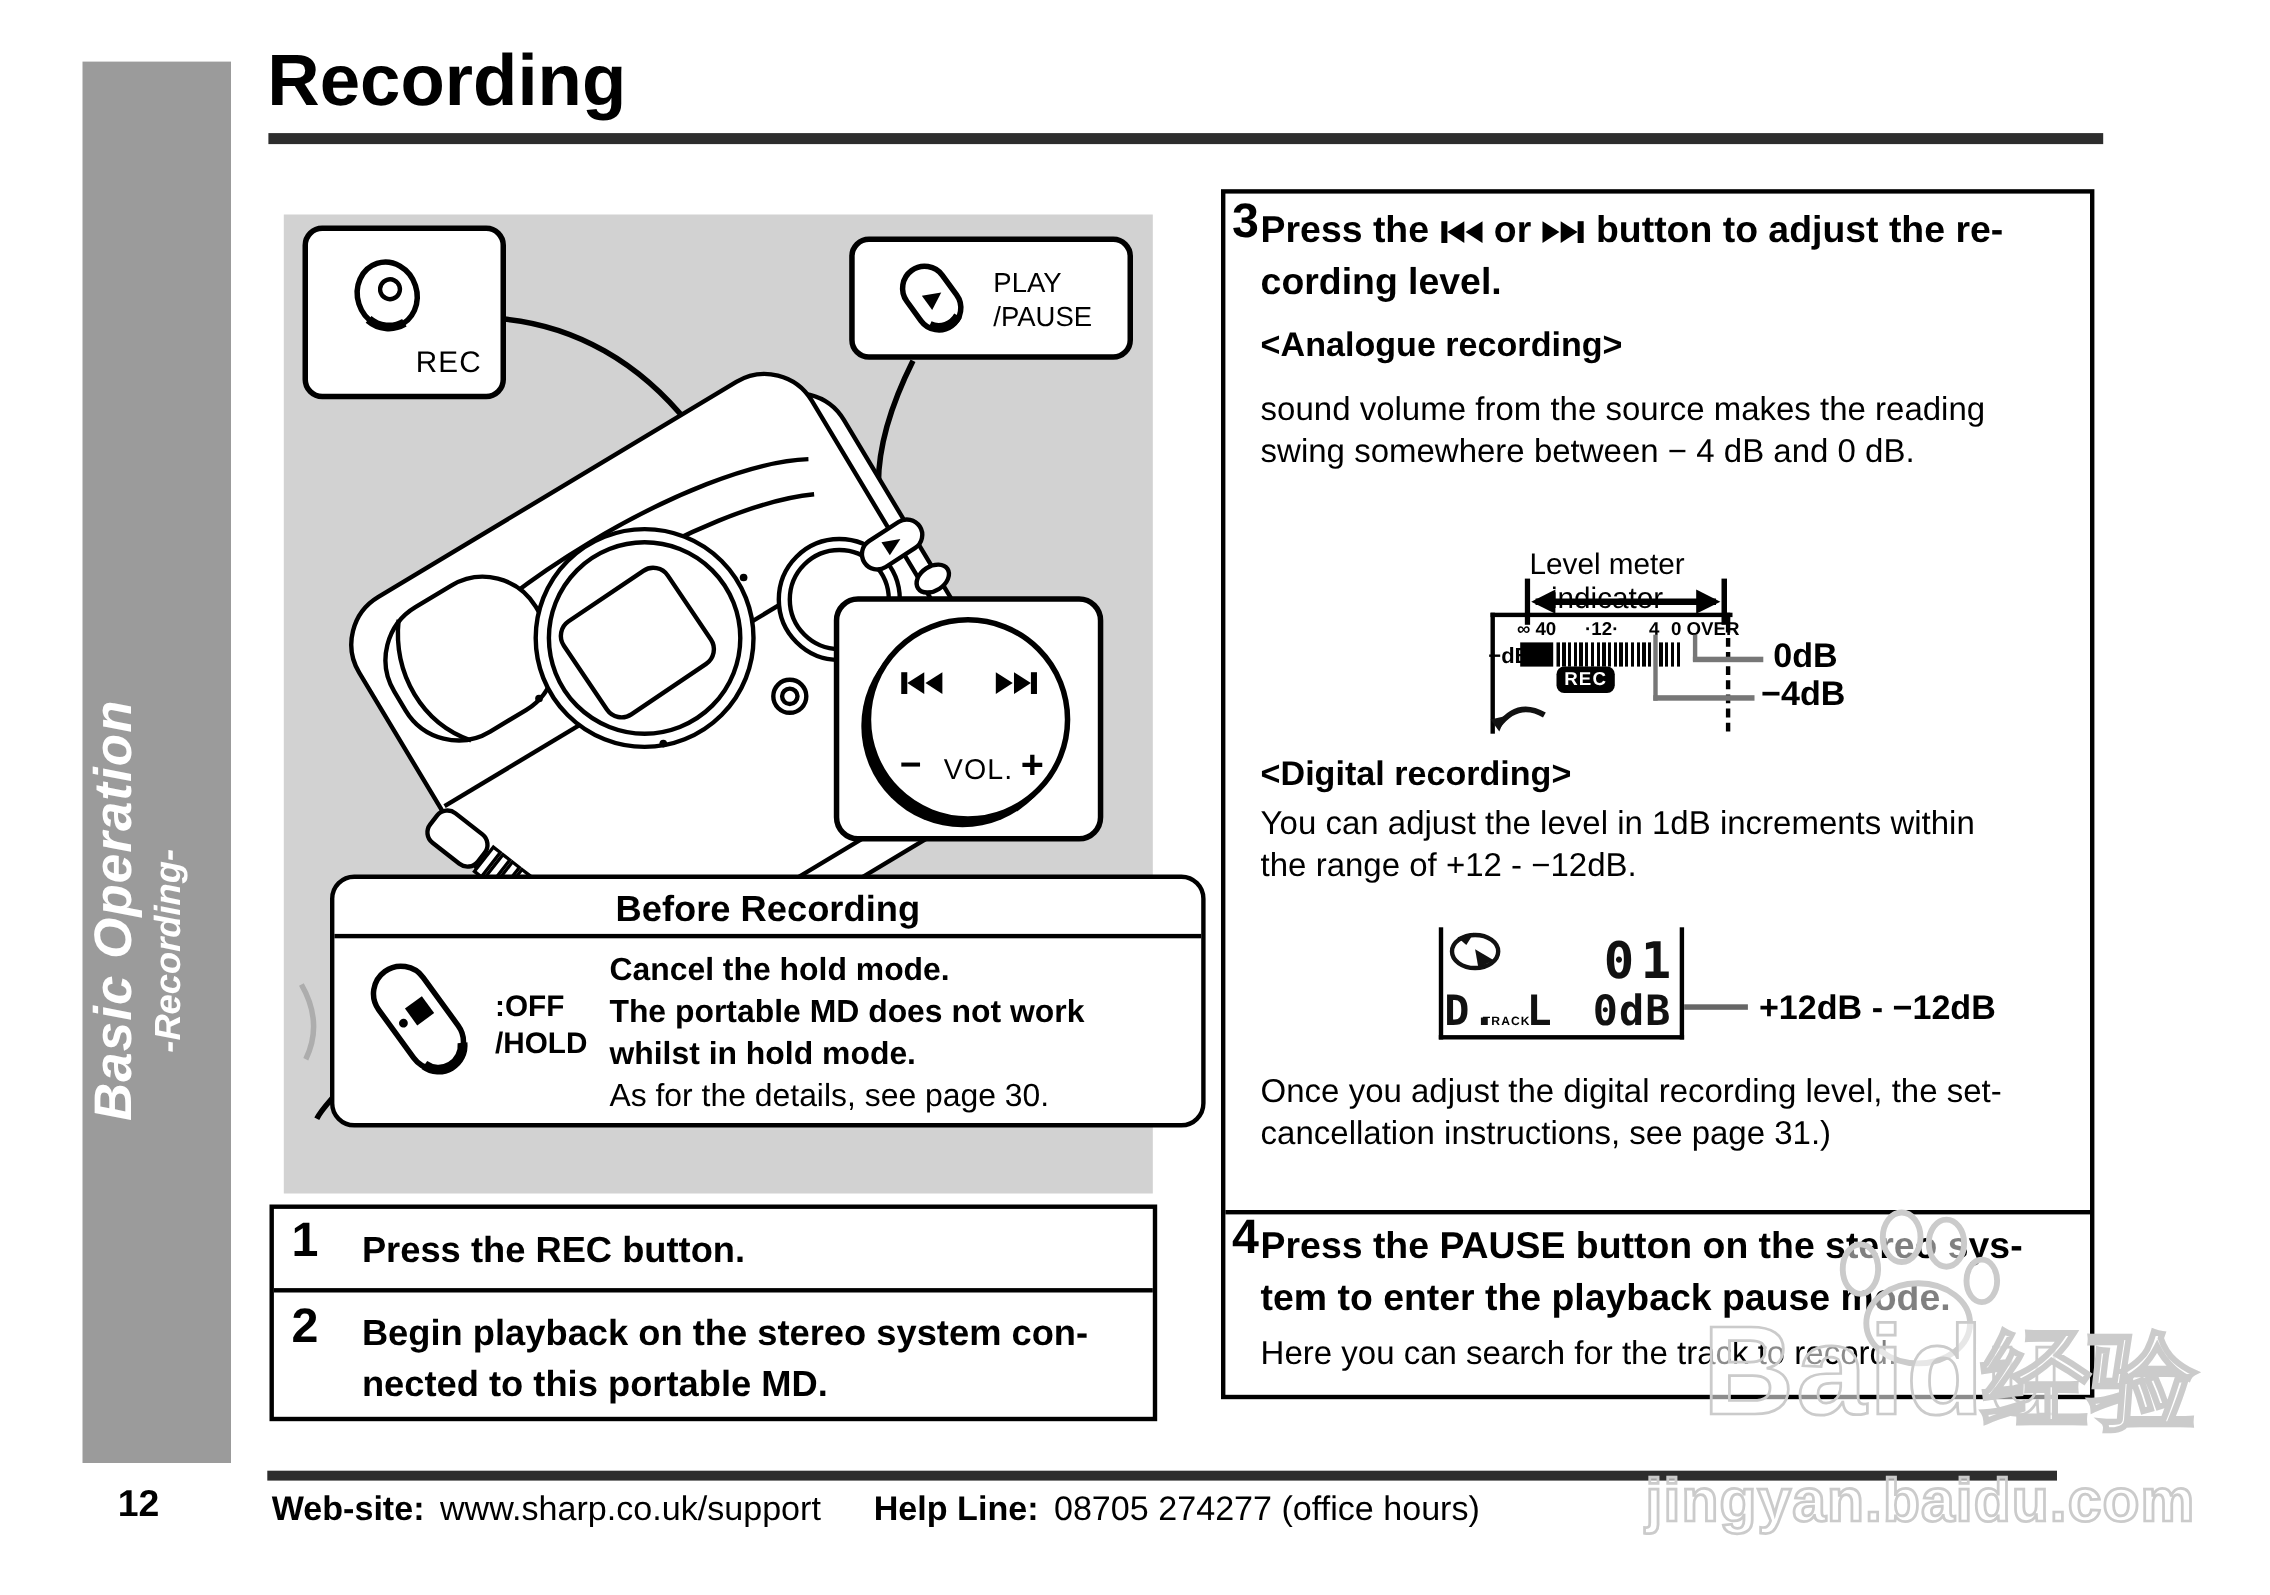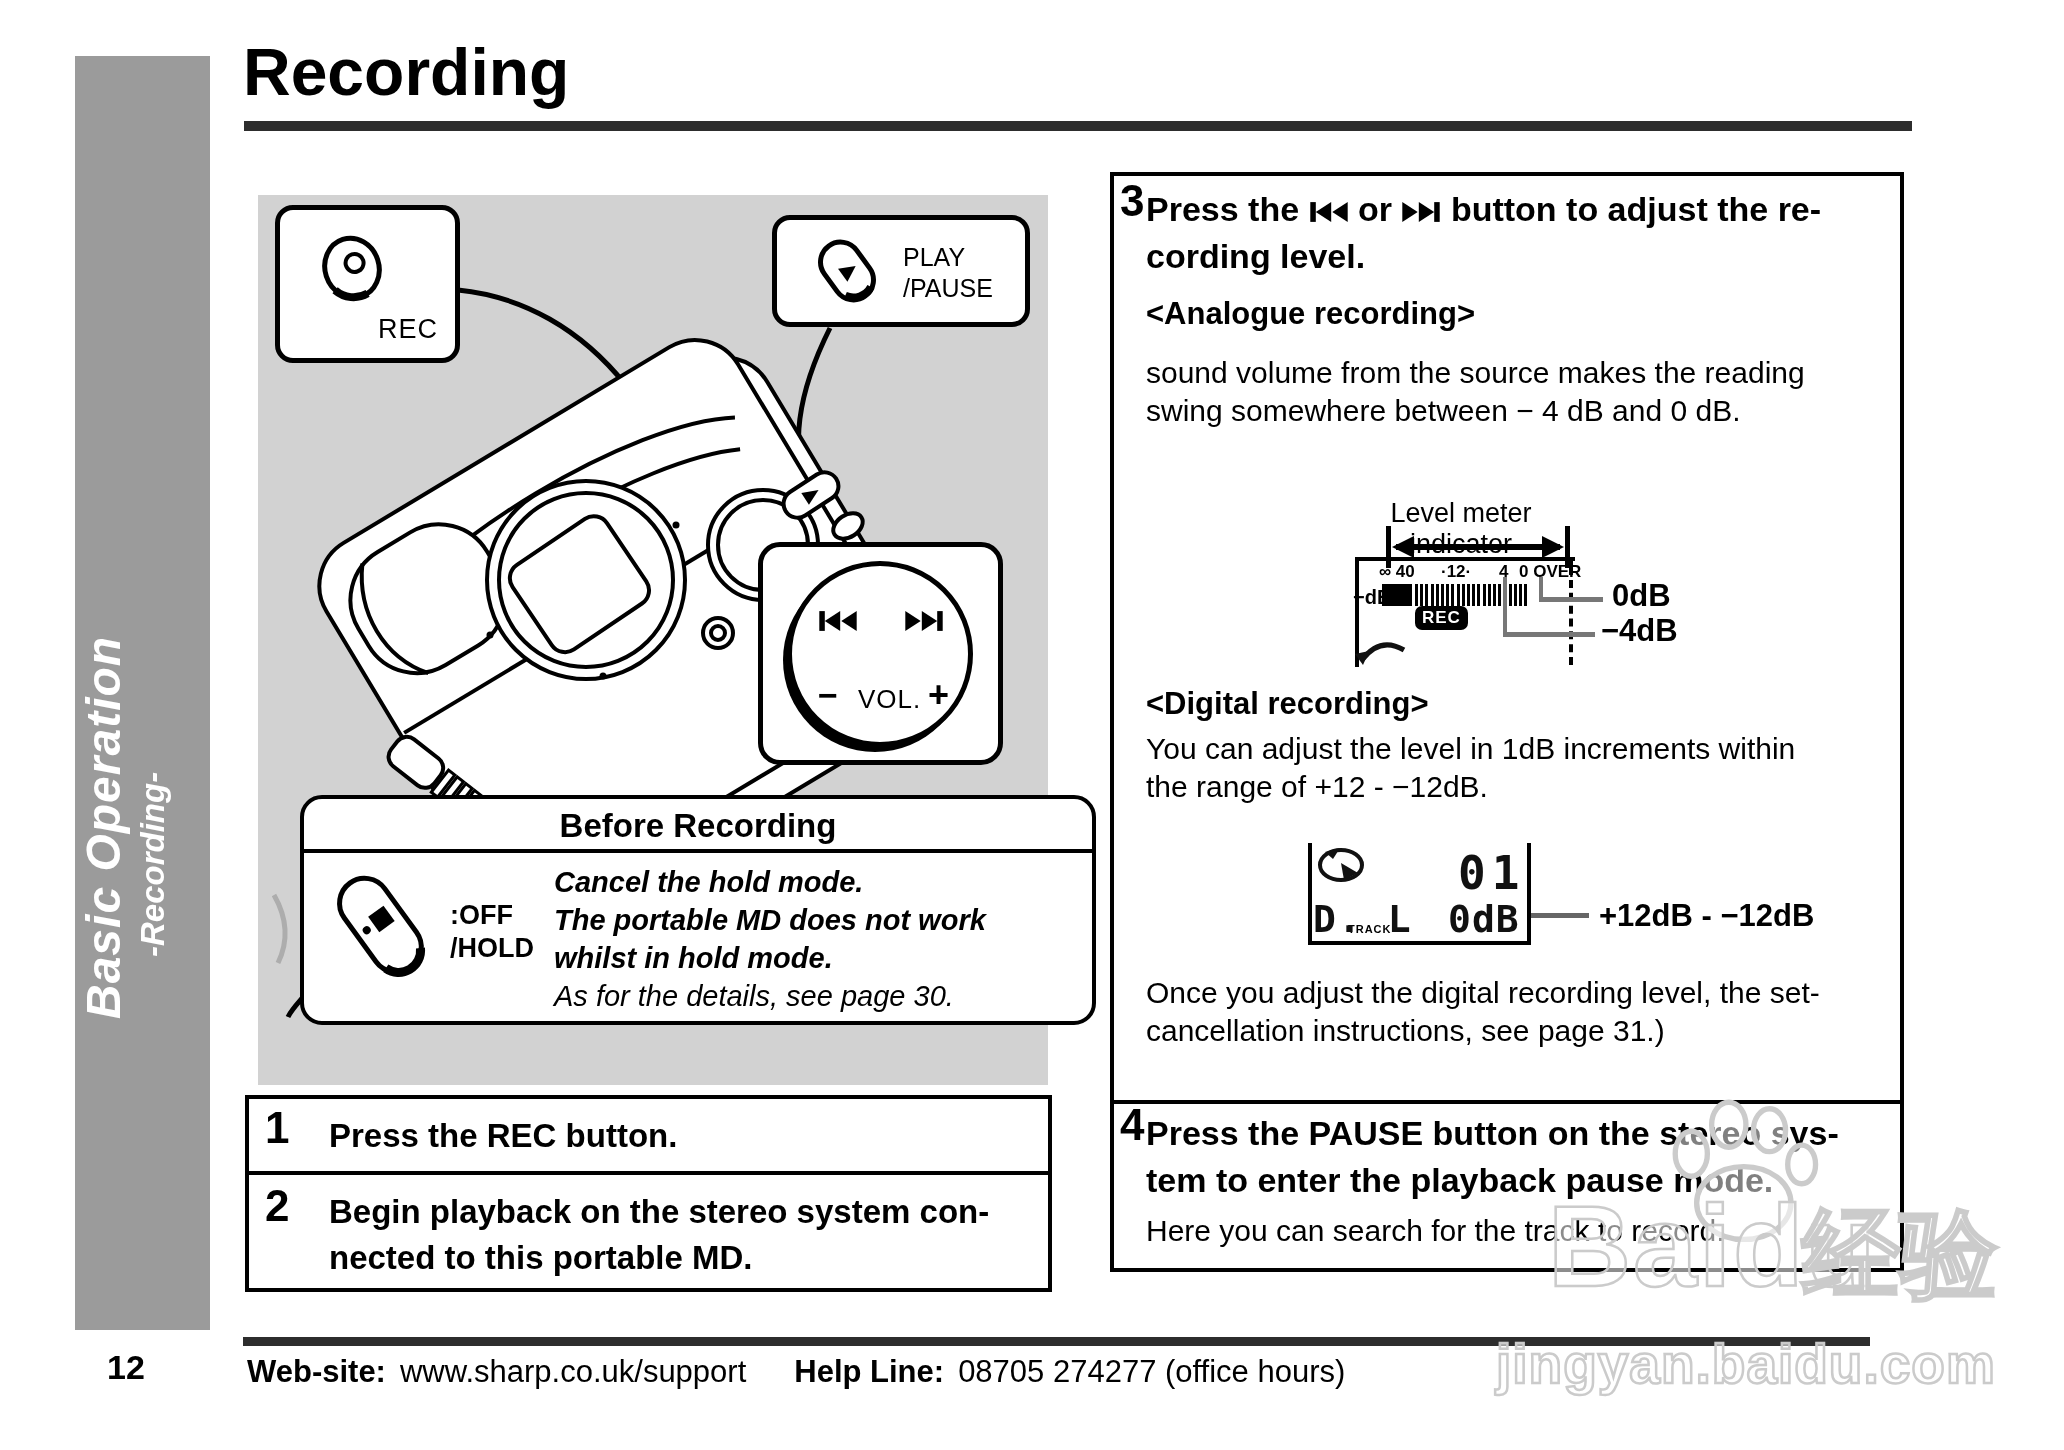--- a/index.html
+++ b/index.html
@@ -199,21 +199,21 @@
           <rect x="30" y="12" width="50" height="104" rx="25" fill="#fff" stroke="#000" stroke-width="5"></rect>
           <path d="M34,102 a22,22 0 0,0 40,4" fill="none" stroke="#000" stroke-width="9"></path>
           <rect x="50" y="50" width="19" height="19" fill="#000"></rect>
           <circle cx="41" cy="60" r="4" fill="#000"></circle>
         </g>
       </svg>
       <div class="a hold-label" style="left:146px;top:100px;">
         <div>:OFF</div>
         <div>/HOLD</div>
       </div>
-      <div class="a" style="left:250px;top:64px;font-style:italic;">
+      <div class="a" style="left:250px;top:64px;">
         <div class="before-line b">Cancel the hold mode.</div>
         <div class="before-line b">The portable MD does not work</div>
         <div class="before-line b">whilst in hold mode.</div>
         <div class="before-line">As for the details, see page 30.</div>
       </div>
     </div>
   </div>
 
   <div class="a steps-box">
     <div class="steps-div"></div>

